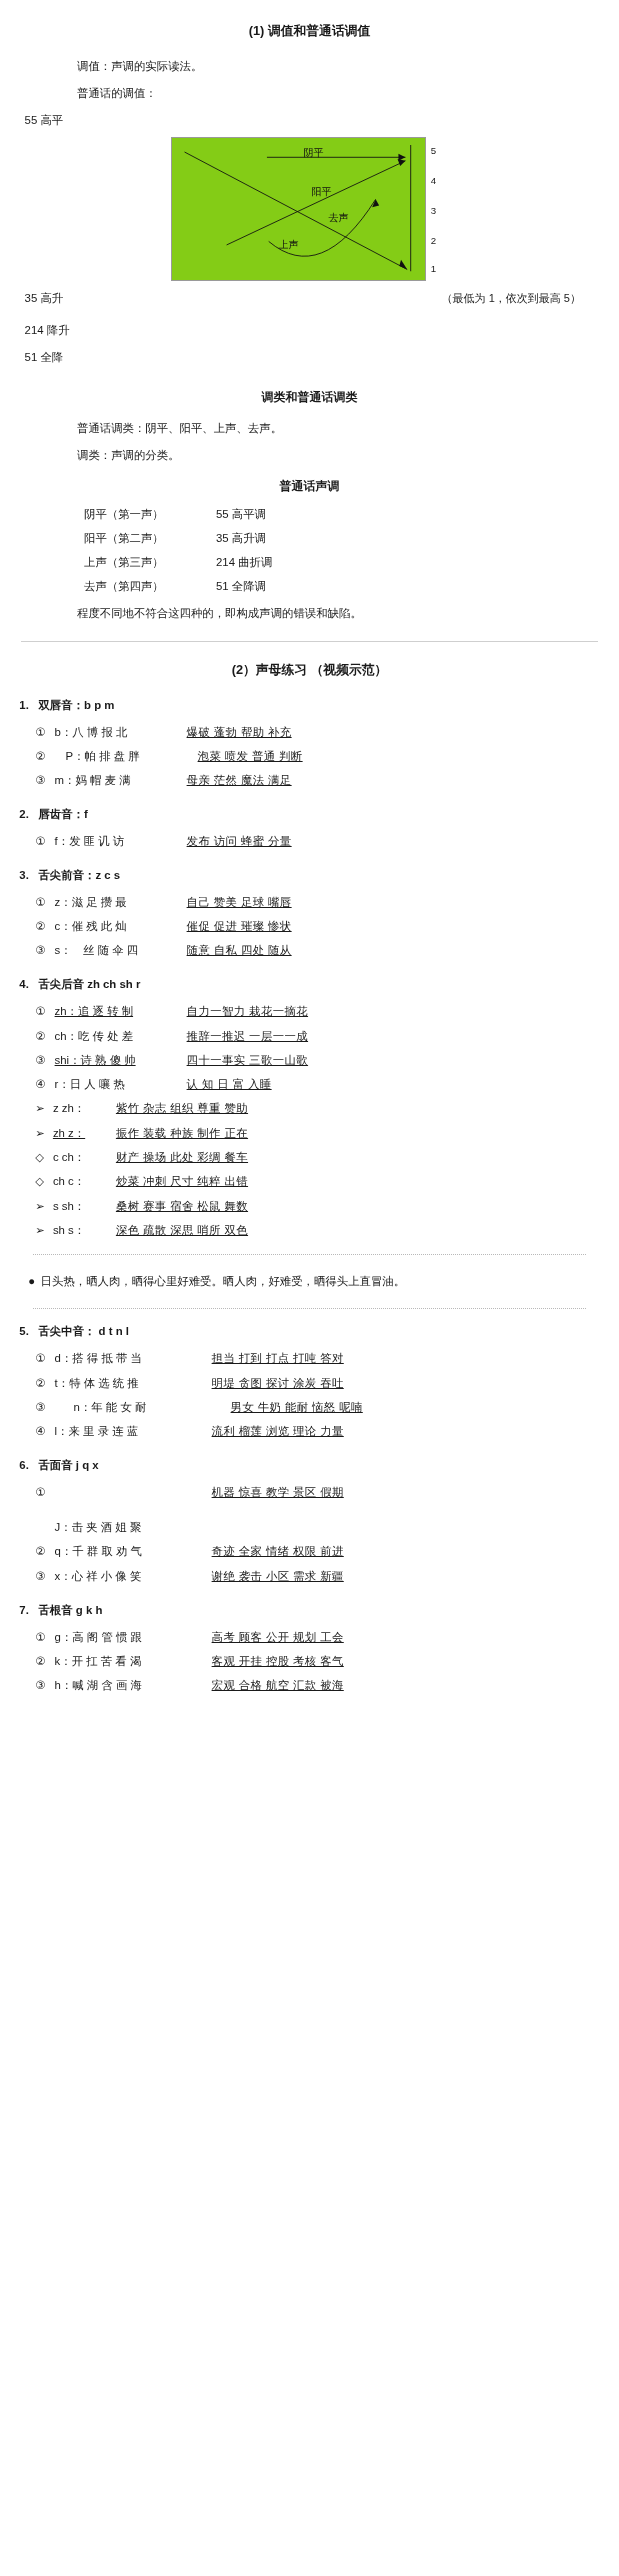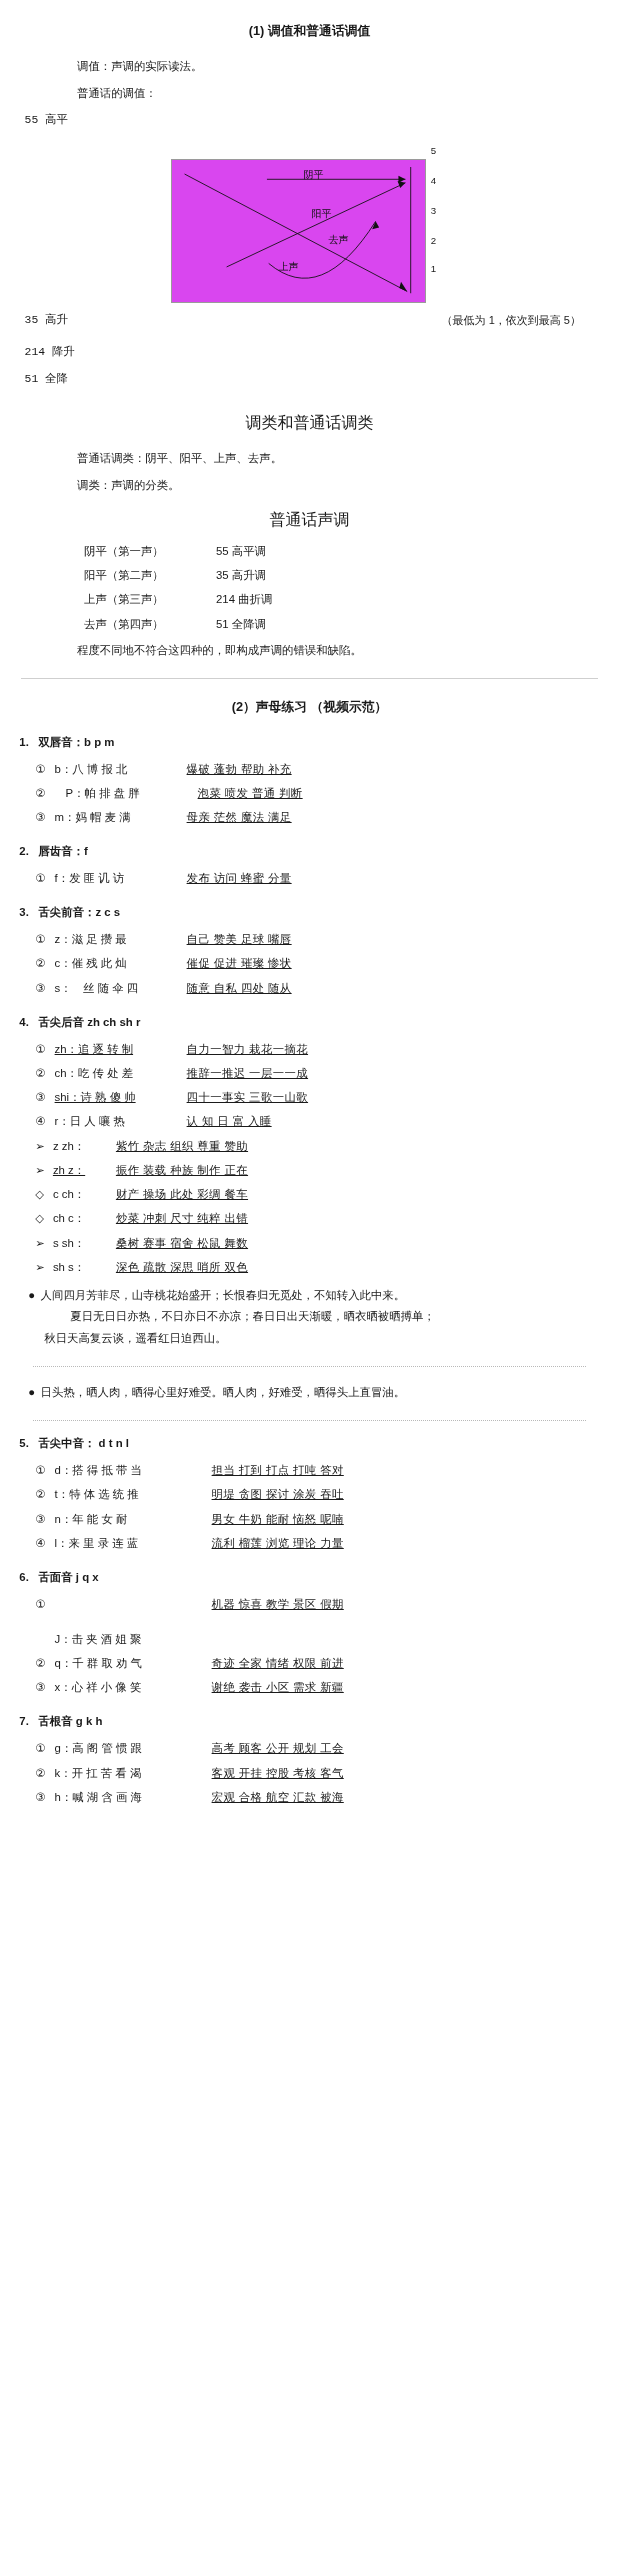--- a/index.html
+++ b/index.html
@@ -13,47 +13,46 @@
   }
   .page{width:619px;box-sizing:border-box;padding:12.3px 0 26px 0;}
   .sect-title{
     text-align:center;
     font-weight:bold;
     font-size:12.8px;
     margin:7px 0 12.3px 0;
   }
   .sub-title{
     text-align:center;
-    font-weight:normal;
-    font-size:16px;
+    font-weight:bold;
+    font-size:12px;
     margin:17.6px 0 8.8px 0;
   }
   .para{margin:5.3px 0;padding:0 24.6px;}
   .para.indent{padding-left:37px;margin-left:40px;}
-  .para.indent2{font-family:Liberation Mono, monospace;}
+  .para.indent2{}
   .small-note{font-size:11px;}
   .hr{
     border:0;
     border-top:0.9px solid #cfcfcf;
     margin:16px 21px;
   }
   .hr.dotted{border-top:0.9px dotted #b9b9b9;margin:12.3px 21px;}
   
   .diagram-wrap{
     display:flex;
     justify-content:center;
     margin:3.5px 0 1.8px 0;
   }
   .diagram{
     position:relative;
     width:253px;
     height:142px;
     border:0.9px solid #9a9a9a;
-    background:#d946ef;
-    margin-top:22px;
+    background:#84cc16;
   }
   .diagram .lbl{
     position:absolute;
     font-size:10px;
     color:#111;
     white-space:nowrap;
   }
   .scale{
     position:relative;
     width:23px;
@@ -288,27 +287,20 @@
       <span class="sym">➢</span>
       <span class="pair">s  sh：</span>
       <span class="words">桑树    赛事    宿舍    松鼠    舞数</span>
     </div>
     <div class="cmp">
       <span class="sym">➢</span>
       <span class="pair">sh  s：</span>
       <span class="words">深色    疏散    深思    哨所    双色</span>
     </div>
 
-    <div class="para-prose">
-      <div>
-        <span class="bullet">●</span><span>人间四月芳菲尽，山寺桃花始盛开；长恨春归无觅处，不知转入此中来。</span>
-      </div>
-      <div class="prose-indent">夏日无日日亦热，不日亦日不亦凉；春日日出天渐暖，晒衣晒被晒搏单；</div>
-      <div class="prose-indent" style="padding-left:16px;">秋日天高复云谈，遥看红日迫西山。</div>
-    </div>
 
     <hr class="hr dotted">
 
     <div class="para-prose">
       <div>
         <span class="bullet">●</span><span>日头热，晒人肉，晒得心里好难受。晒人肉，好难受，晒得头上直冒油。</span>
       </div>
     </div>
 
     <hr class="hr dotted">
@@ -322,21 +314,21 @@
       <span class="py wide" style="width:157px;flex:0 0 157px;">d：搭    得    抵    带    当</span>
       <span class="words">担当    打到    打点    打吨    答对</span>
     </div>
     <div class="line">
       <span class="mark">②</span>
       <span class="py wide" style="width:157px;flex:0 0 157px;">t：特    体    选    统    推</span>
       <span class="words">明堤    贪图    探讨    涂炭    吞吐</span>
     </div>
     <div class="line">
       <span class="mark">③</span>
-      <span class="py wide" style="width:157px;flex:0 0 157px;">n：年    能    女    耐</span>
+      <span class="py wide" style="width:157px;flex:0 0 157px;margin-left:19px;">n：年    能    女    耐</span>
       <span class="words">男女    牛奶    能耐    恼怒    呢喃</span>
     </div>
     <div class="line">
       <span class="mark">④</span>
       <span class="py wide" style="width:157px;flex:0 0 157px;">l：来    里    录    连    蓝</span>
       <span class="words">流利    榴莲    浏览    理论    力量</span>
     </div>
 
     <h4>
       <span class="num">6.</span>

